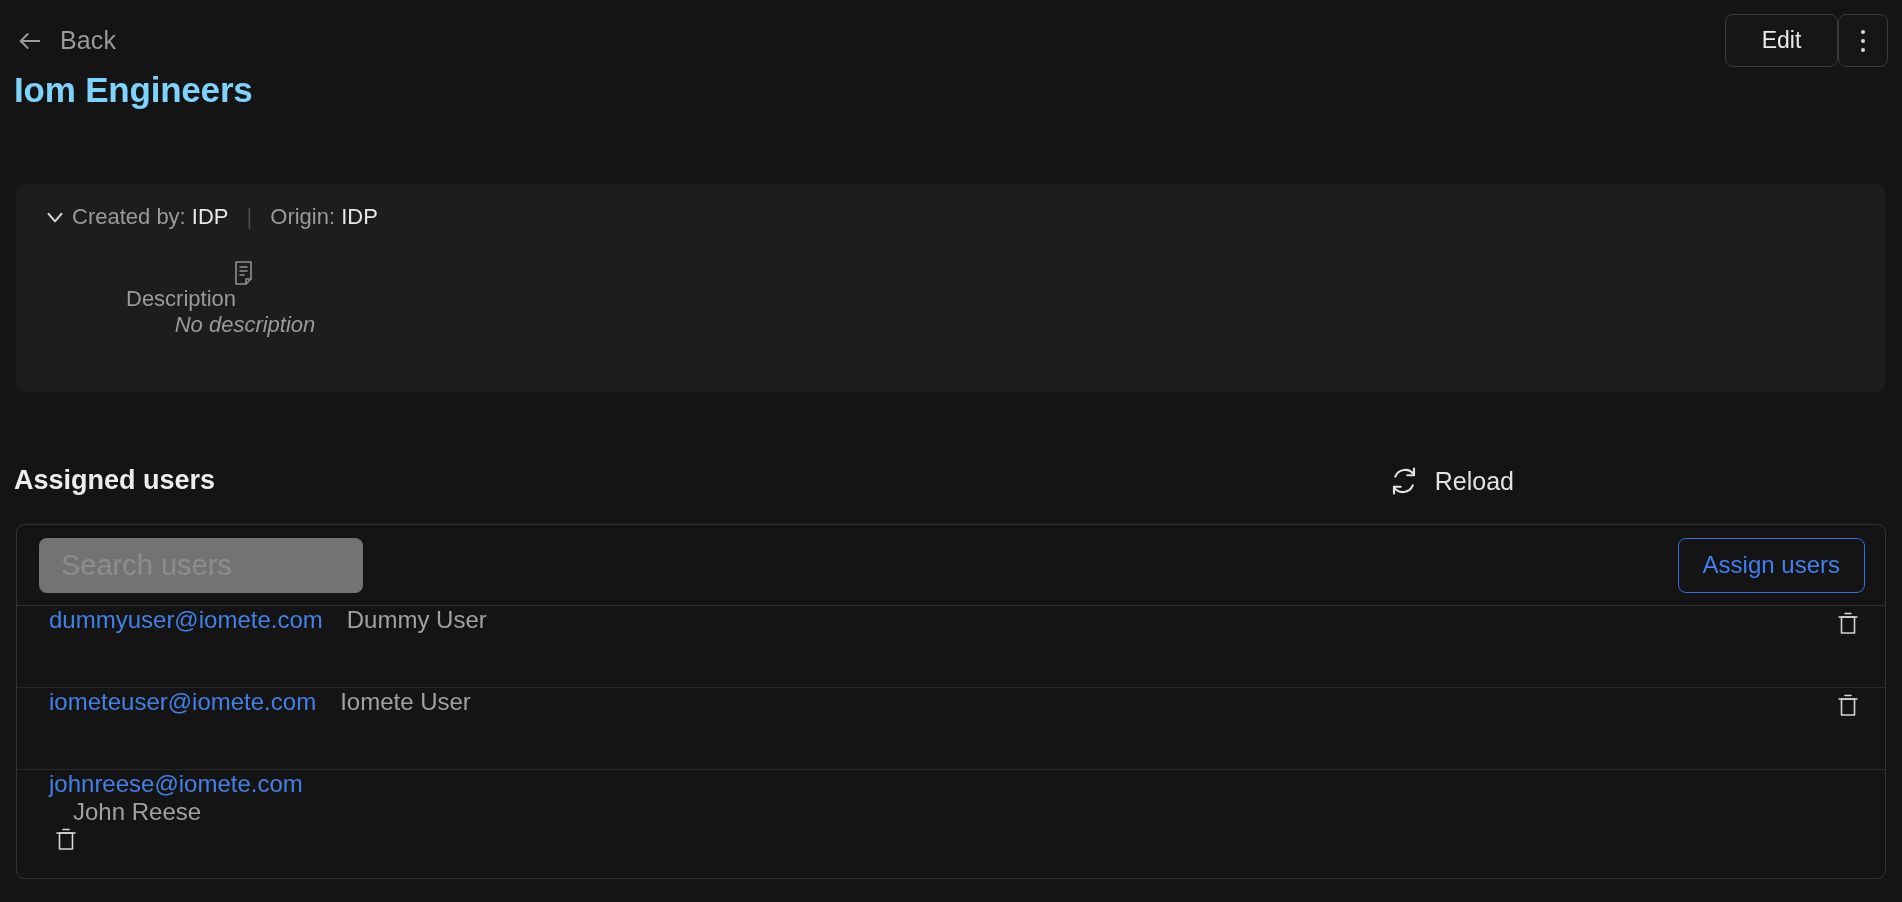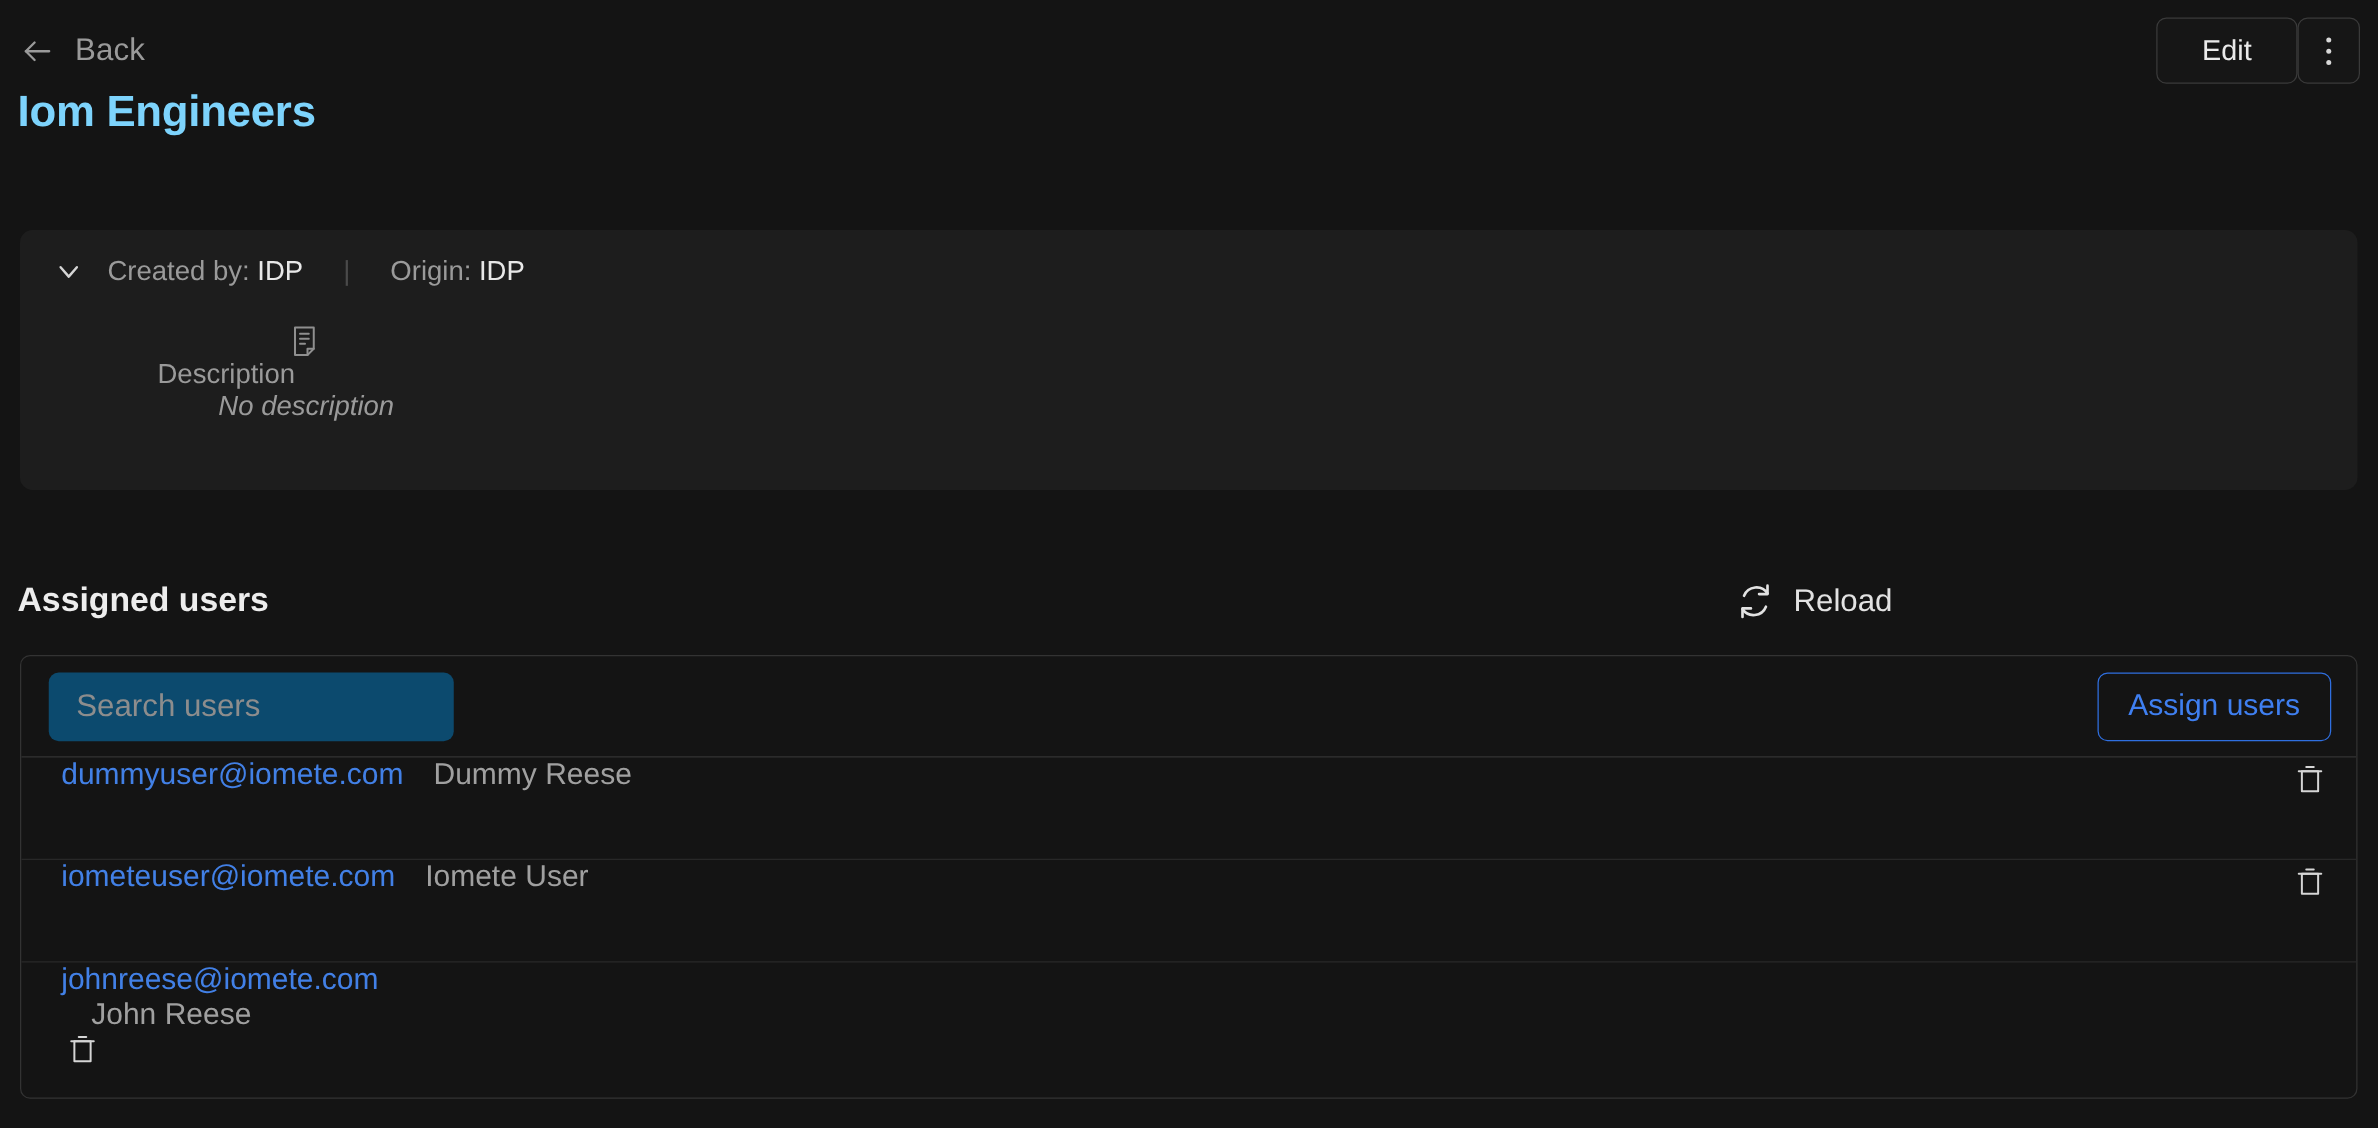--- a/index.html
+++ b/index.html
@@ -48,21 +48,21 @@
     font-size: 35px; font-weight: bold; color: #7dd3fc; letter-spacing: -.2px;
   }
 
   
   .info-card {
     position: absolute; left: 16px; top: 184px; width: 1870px; height: 208px;
     background: #1d1d1d; border-radius: 10px;
   }
   .info-head {
     position: absolute; left: 26px; top: 20px;
-    display: flex; align-items: center; gap: 18px;
+    display: flex; align-items: center; gap: 4px;
   }
   .chev { width: 26px; height: 26px; display:block; cursor:pointer; }
   .meta-text { font-size: 22px; color: #9a9a9a; }
   .meta-text b { color:#e8e8e8; font-weight: normal; }
   .meta-sep { color:#4a4a4a; font-size: 22px; padding: 0 14px; }
 
   .desc-row {
     position: absolute; left: 88px; top: 76px;
     display: flex; align-items: center; flex-direction: column;
   }
@@ -89,21 +89,21 @@
     position: absolute; left: 16px; top: 524px; width: 1870px; height: 355px;
     border: 1px solid #333333; border-radius: 8px; overflow: hidden;
     background: #141414;
   }
   .table-toolbar {
     height: 81px; display:flex; align-items:center; justify-content: space-between;
     padding: 0 20px 0 22px; border-bottom: 1px solid #333333;
   }
   .search-input {
     width: 324px; height: 55px; border-radius: 8px; border: none;
-    background: #0c4a6e; color: #dddddd; font-size: 25px;
+    background: #737373; color: #dddddd; font-size: 29px;
     padding: 0 22px; outline: none; font-family: "Liberation Sans", sans-serif;
   }
   .search-input::placeholder { color: #8d8d8d; }
   .btn-assign {
     height: 55px; padding: 0 24px; border-radius: 8px;
     border: 1px solid #2f6fe0; background: transparent; color: #3f7ff0;
     font-size: 24px; cursor:pointer; font-family:"Liberation Sans", sans-serif;
     display:flex; align-items:center;
   }
   .row {
@@ -201,21 +201,21 @@
 
   <div class="table-wrap">
 
     <div class="table-toolbar">
       <input class="search-input" type="text" placeholder="Search users" style="">
       <button class="btn-assign">Assign users</button>
     </div>
 
     <div class="row">
       <span class="row-email">dummyuser@iomete.com</span>
-      <span class="row-name">Dummy Reese</span>
+      <span class="row-name">Dummy User</span>
       <span class="row-spacer"></span>
       <button class="trash-btn">
         <span>
           <svg class="trash-icon" viewBox="0 0 22 26" fill="none" stroke="#d5d5d5" stroke-width="1.6" stroke-linecap="round" stroke-linejoin="round">
             <line x1="2" y1="7" x2="20" y2="7"></line>
             <path d="M4.5 7 h13 v16 h-13 Z"></path>
             <line x1="8" y1="3.5" x2="14" y2="3.5"></line>
           </svg>
         </span>
       </button>

